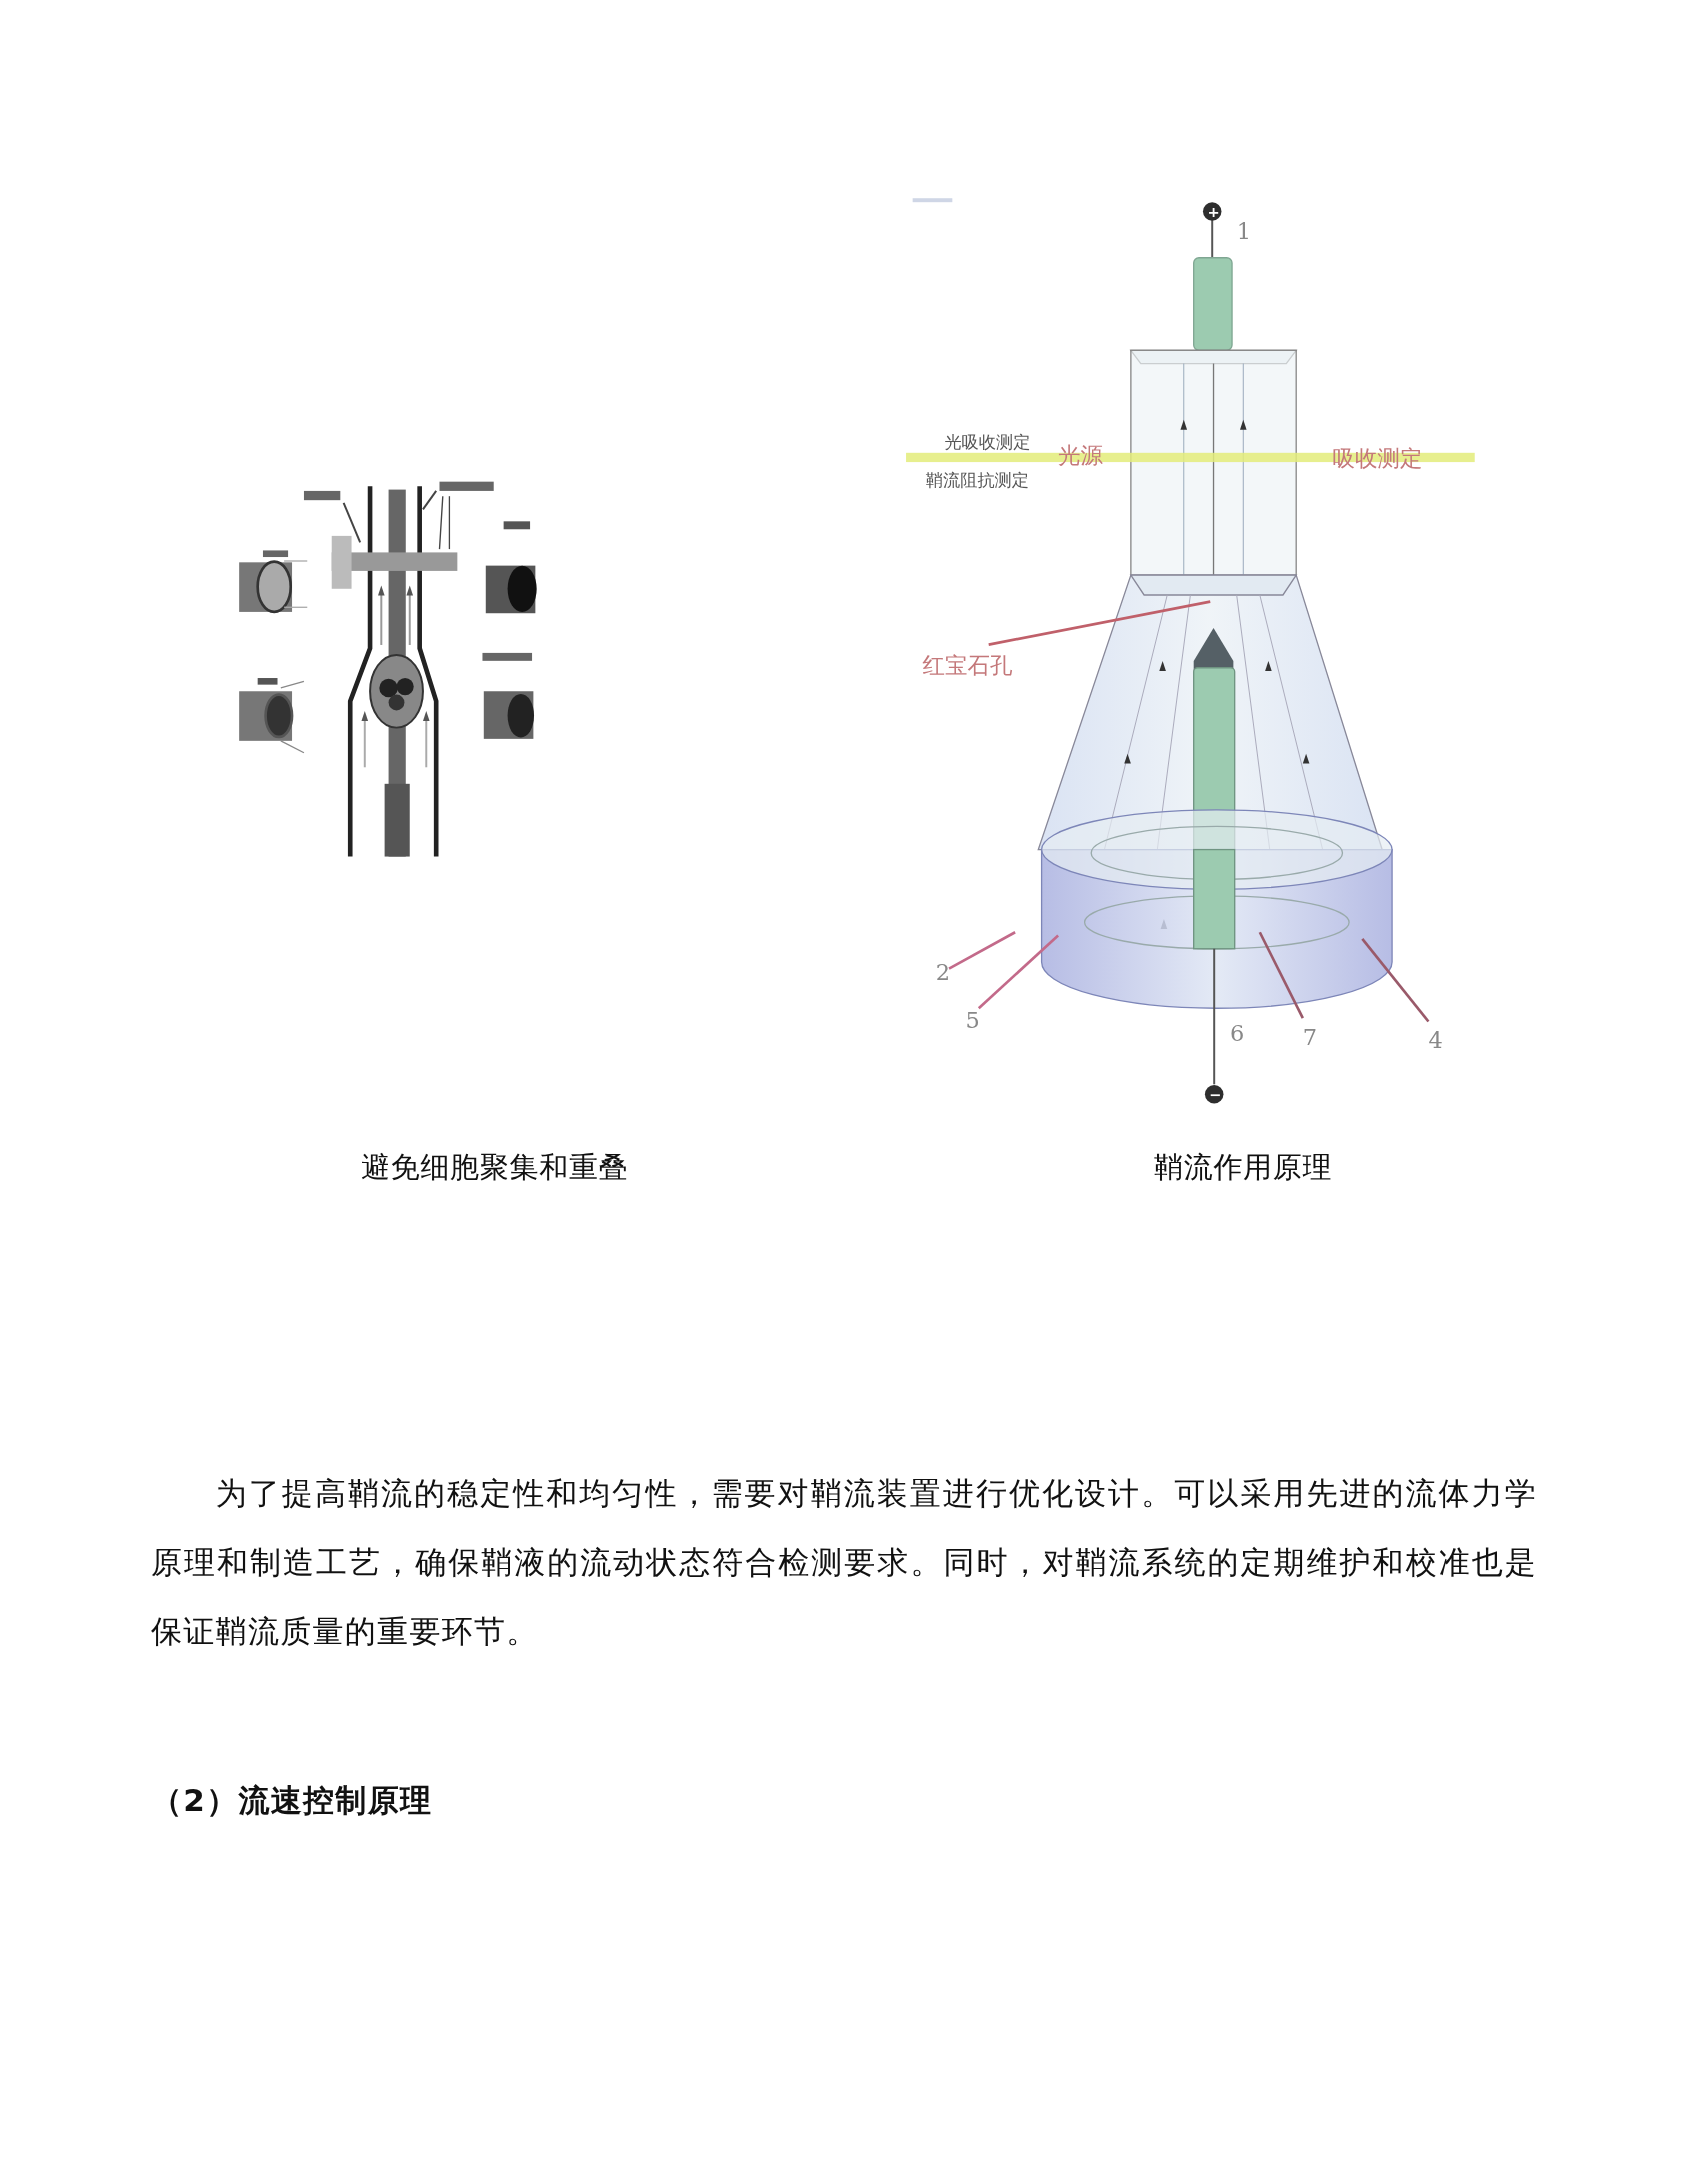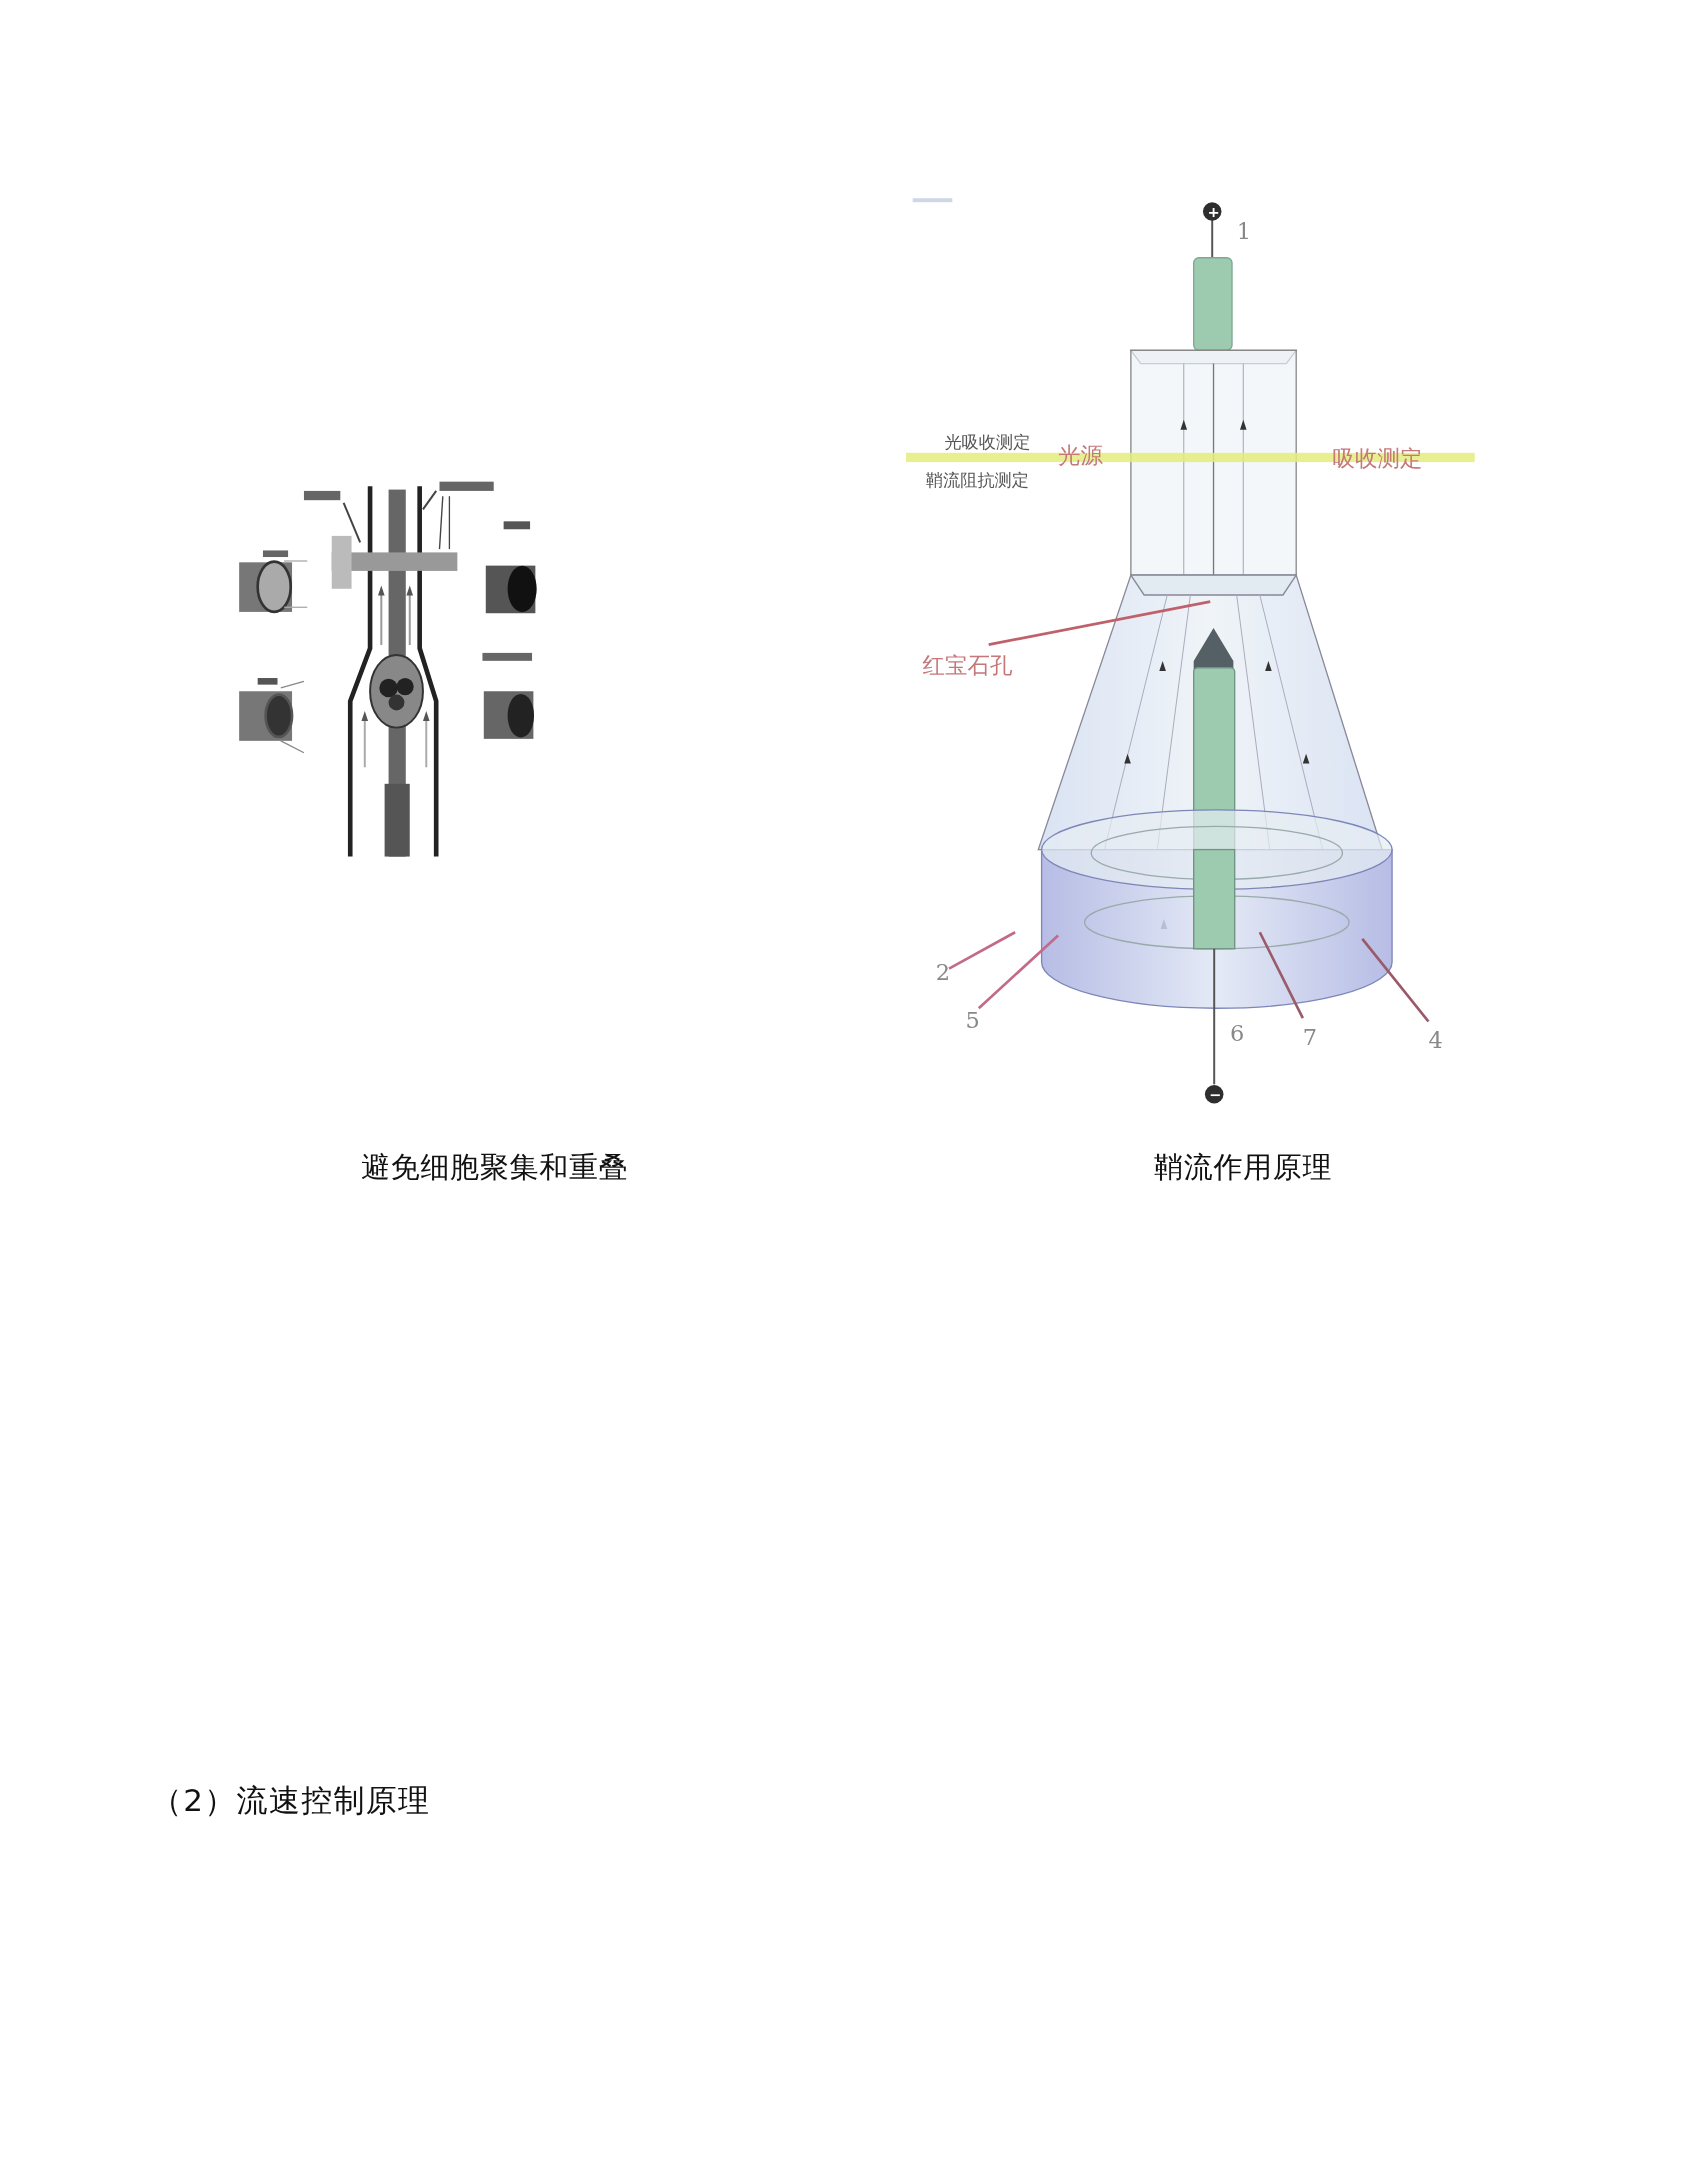--- a/index.html
+++ b/index.html
@@ -17,21 +17,21 @@
   .caption-right { left: 1154px; }
 
   .para { position: absolute; left: 151px; width: 1386px; font-size: 31px; line-height: 69px;
           font-family: "DejaVu Sans", "Liberation Sans", sans-serif; text-align: justify;
           text-align-last: left; letter-spacing: 1.3px; }
   .para .indent { display: inline-block; width: 64px; }
   .p1 { top: 1216px; }
   .p2 { top: 1428px; }
   .p3 { top: 1639px; }
   .heading { position: absolute; left: 151px; top: 1780px; font-size: 31px;
-             font-family: "DejaVu Sans", "Liberation Sans", sans-serif; letter-spacing: 1.3px; }
+             font-family: "DejaVu Sans", "Liberation Sans", sans-serif; letter-spacing: 1.3px; font-weight: bold; }
 
   .lbl-dark { font-family: "DejaVu Sans", sans-serif; font-size: 26px; fill: #555; }
   .lbl-red { font-family: "DejaVu Serif", serif; font-size: 34px; fill: #c4787a; }
   .num { font-family: "DejaVu Serif", serif; font-size: 34px; fill: #888; }
 </style>
 </head>
 <body>
 
 <div class="page">
 
@@ -172,16 +172,17 @@
       <line x1="466" y1="1155" x2="466" y2="1360" stroke="#555" stroke-width="3"></line>
       <circle cx="466" cy="1375" r="14" fill="#2e2e2e"></circle>
       <text x="458" y="1383" fill="#fff" font-size="22" font-family="DejaVu Sans, sans-serif" font-weight="bold">−</text>
       <text x="490" y="1295" class="num">6</text>
     </svg>
   </div>
 
   <div class="caption caption-left">避免细胞聚集和重叠</div>
   <div class="caption caption-right">鞘流作用原理</div>
 
+  <p class="para p2"><span class="indent"></span><span>为了提高鞘流的稳定性和均匀性，需要对鞘流装置进行优化设计。可以采用先进的流体力学原理和制造工艺，确保鞘液的流动状态符合检测要求。同时，对鞘流系统的定期维护和校准也是保证鞘流质量的重要环节。</span></p>
 
   <div class="heading">（2）流速控制原理</div>
 </div>
 
 
 </body></html>

